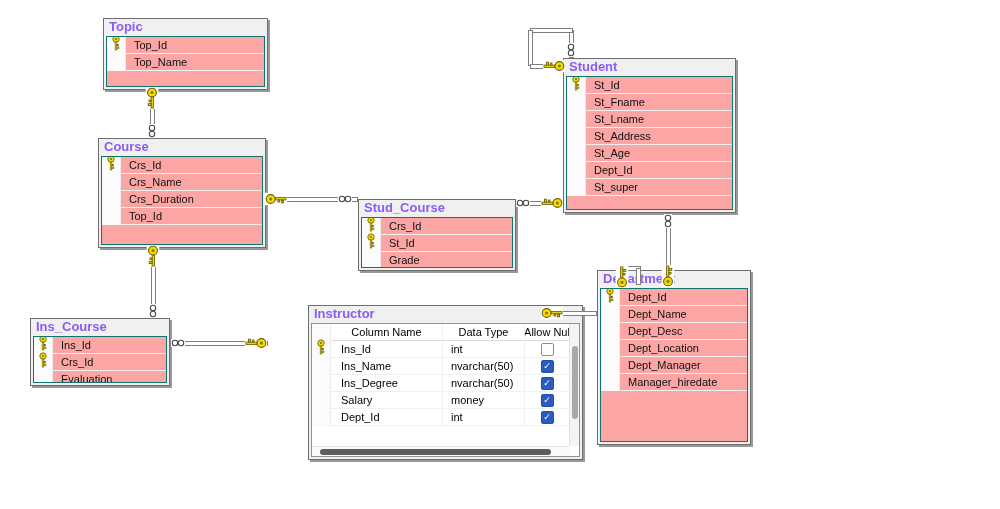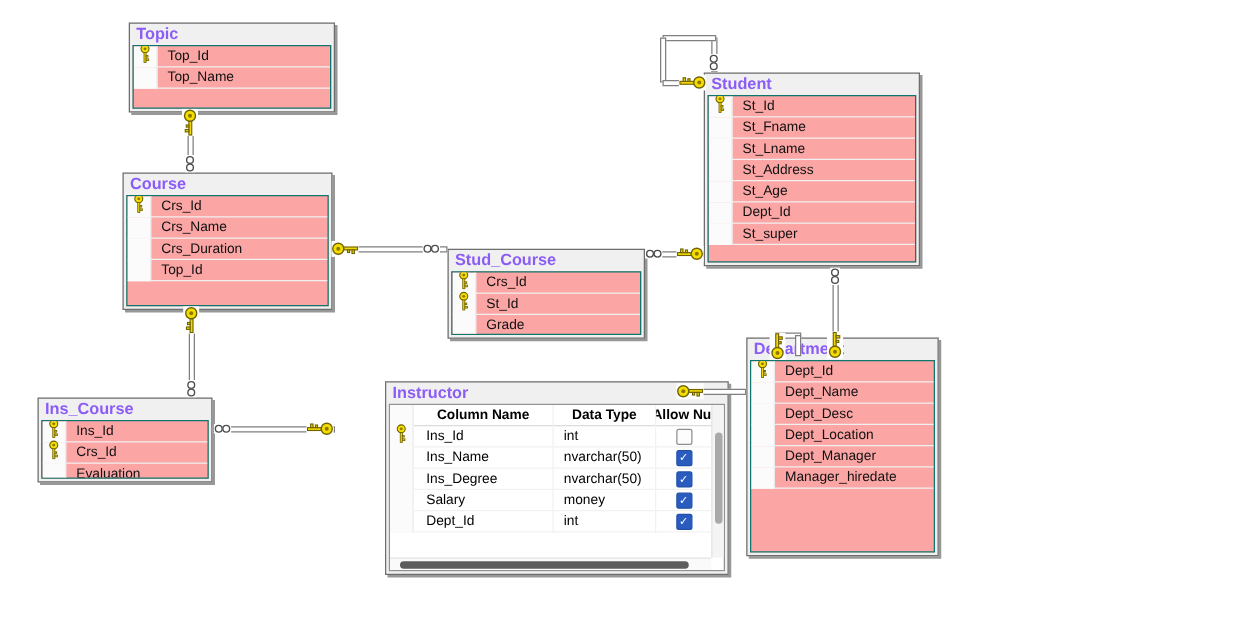--- a/index.html
+++ b/index.html
@@ -16,21 +16,21 @@
   .trow { display:flex; align-items:center; height:17px; border-bottom:1px solid #f0f0f0; }
   .kcell { flex:0 0 19px; height:17px; border-right:1px solid #ececec; background:#fbfbfb;
            display:flex; align-items:center; justify-content:center; }
   .tlabel { font-size:11px; color:#101010; padding-left:8px; white-space:nowrap; }
 
   
   .gbody { position:absolute; left:2px; right:2px; top:17px; bottom:2px;
            background:#fff; border:1px solid #929292; overflow:hidden; }
   .garea { position:absolute; left:0; top:0; right:10px; bottom:10px; overflow:hidden; }
   .grow { display:flex; align-items:center; height:17px; border-bottom:1px solid #f1f1f1; }
-  .ghead { font-weight:bold; border-bottom:1px solid #dcdcdc; }
+  .ghead { font-weight:normal; border-bottom:1px solid #dcdcdc; }
   .gc { font-size:11px; color:#000; white-space:nowrap; overflow:hidden; height:17px;
         line-height:17px; border-right:1px solid #f1f1f1; }
   .gc.name { flex:0 0 112px; padding-left:10px; }
   .gc.type { flex:0 0 82px; padding-left:8px; }
   .gc.null { flex:1 1 auto; display:flex; align-items:center; justify-content:center; border-right:none; }
   .ghead .gc { text-align:center; padding-left:0; }
   .cb { width:13px; height:13px; border-radius:2px; display:flex; align-items:center;
         justify-content:center; font-size:9px; line-height:13px; }
   .cb.on  { background:#2a5cc0; border:1px solid #2150a8; color:#fff; }
   .cb.off { background:#fdfdfd; border:1px solid #8f8f8f; }

